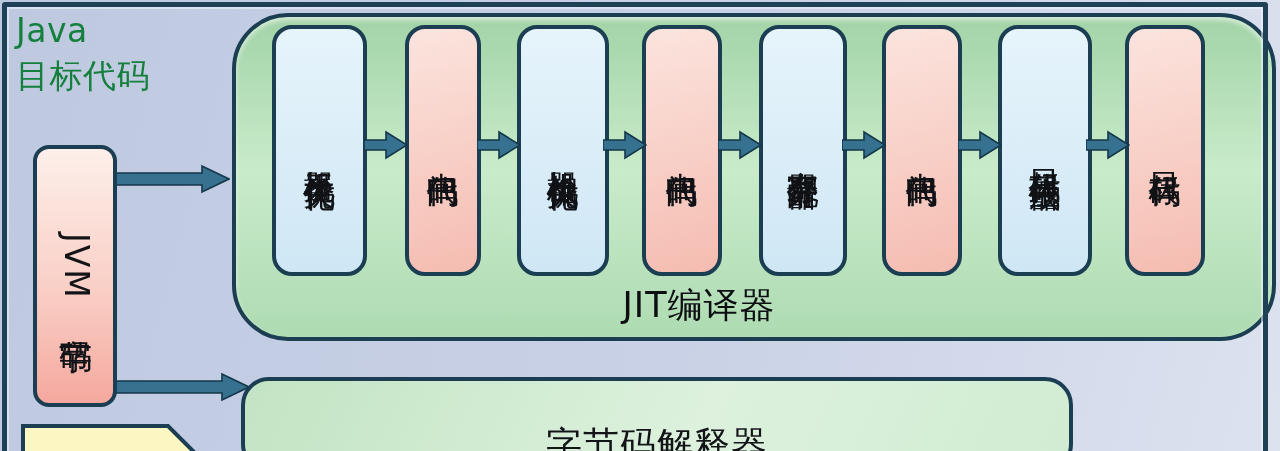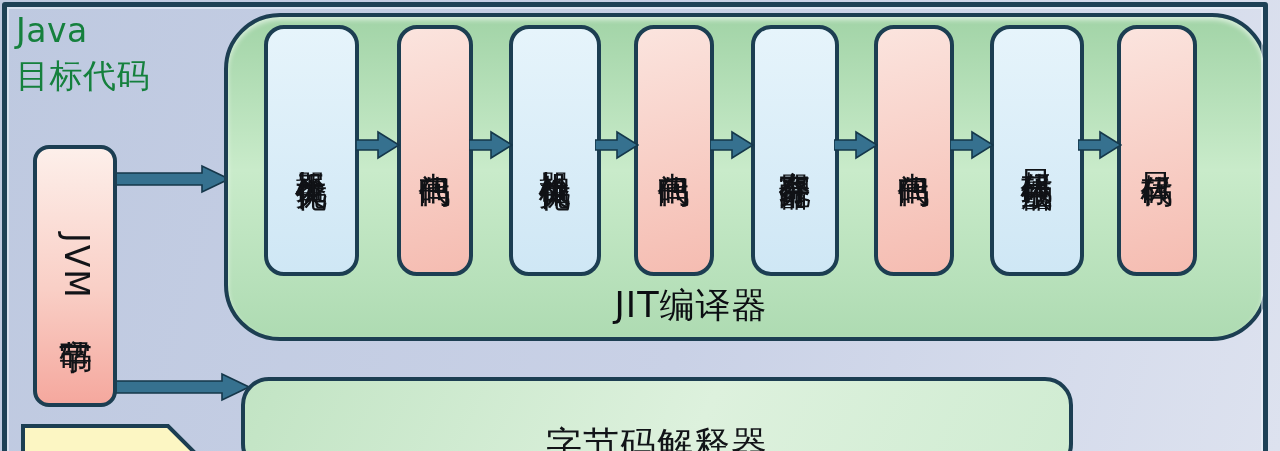--- a/index.html
+++ b/index.html
@@ -26,21 +26,21 @@
   .node {
     position:absolute; border:4px solid #1c3e52; display:flex;
     align-items:center; justify-content:center; z-index:10;
   }
   .jvm-box {
     left:33px; top:145px; width:84px; height:262px; border-radius:16px;
     background:linear-gradient(180deg,#fdefea 0%,#f9cfc6 55%,#f5a89e 100%);
     font-size:33px; letter-spacing:2px;
   }
   .jit-box {
-    position:absolute; left:224px; top:13px; width:1044px; height:328px;
+    position:absolute; left:232px; top:13px; width:1044px; height:328px;
     border:4px solid #1c3e52; border-radius:56px;
     background:linear-gradient(180deg,#a2d4a7 0%,#c9ebca 48%,#aedbb2 100%);
     box-shadow: inset 0 3px 5px rgba(255,255,255,.6);
     z-index:8;
     padding-left:25px;
   }
   .jit-label {
     position:absolute; left:0; right:110px; bottom:8px; text-align:center;
     font-size:35px; color:#0c0e12; letter-spacing:1px;
   }

